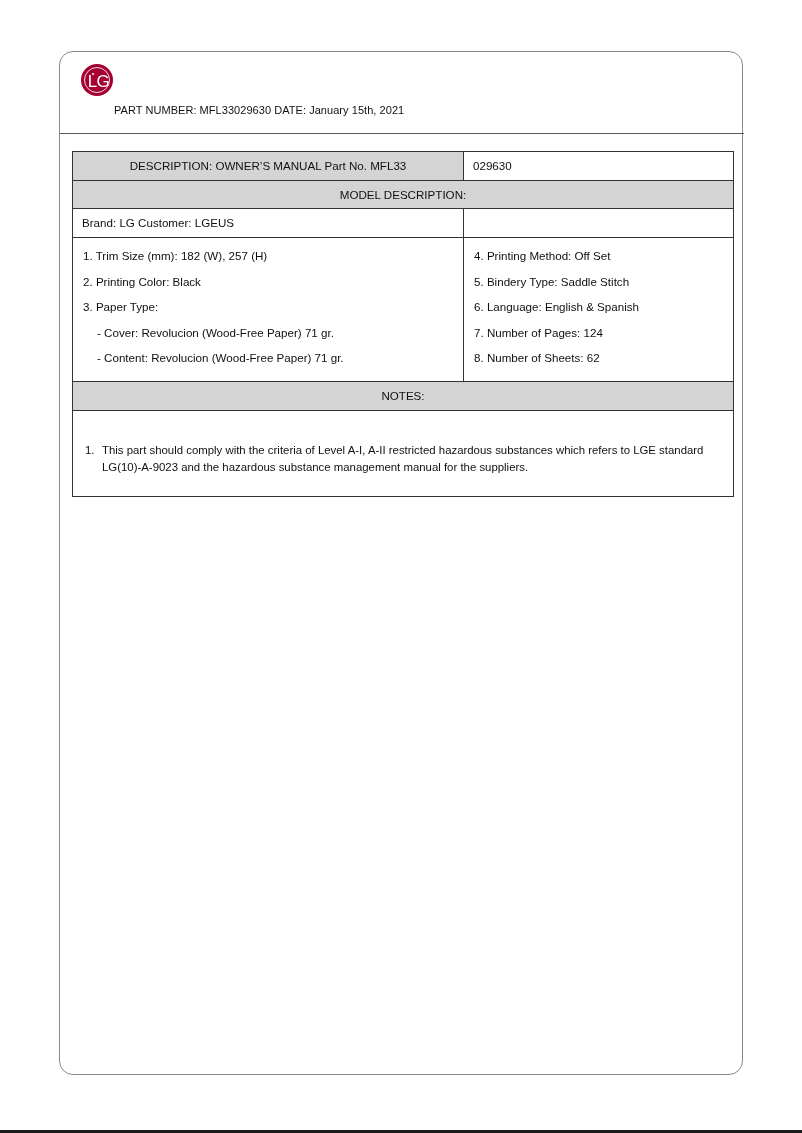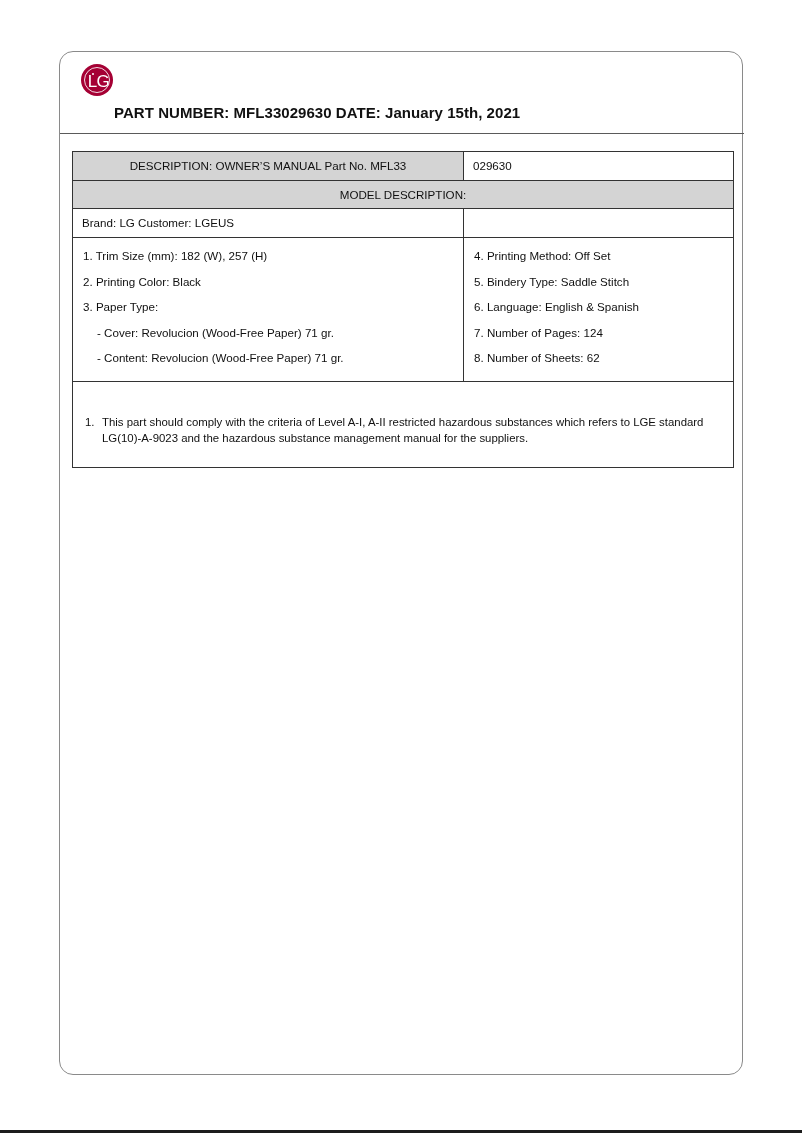--- a/index.html
+++ b/index.html
@@ -95,22 +95,22 @@
     font-size: 14.5px;
     font-weight: 400;
     color: #101010;
     letter-spacing: 0.1px;
     white-space: nowrap;
   }
   #part-date-line {
     position: absolute;
     left: 54px;
     top: 52px;
-    font-size: 15px;
-    font-weight: 700;
+    font-size: 11px;
+    font-weight: 400;
     color: #111111;
     white-space: nowrap;
     letter-spacing: 0.05px;
   }
   #header-rule {
     position: absolute;
     left: 0;
     top: 81px;
     width: 684px;
     height: 0;
@@ -262,20 +262,25 @@
           <div class="spec-col">
             <div class="spec-line">4. Printing Method:   Off Set</div>
             <div class="spec-line">5. Bindery Type:  Saddle Stitch</div>
             <div class="spec-line">6. Language:  English &amp; Spanish</div>
             <div class="spec-line">7. Number of Pages: 124</div>
             <div class="spec-line">8. Number of Sheets: 62</div>
           </div>
         </td>
       </tr>
 
+      <tr class="band-row">
+        <td class="gray center" colspan="2">
+          <div class="cell-pad center">NOTES:</div>
+        </td>
+      </tr>
 
       <tr>
         <td class="white" id="notes-body-cell" colspan="2">
           <div class="note-item">
             <div class="note-num">1.</div>
             <div class="note-text">This part should comply with the criteria of Level A-I, A-II restricted hazardous substances which refers to LGE standard LG(10)-A-9023 and the hazardous substance management manual for the suppliers.</div>
           </div>
         </td>
       </tr>
 

